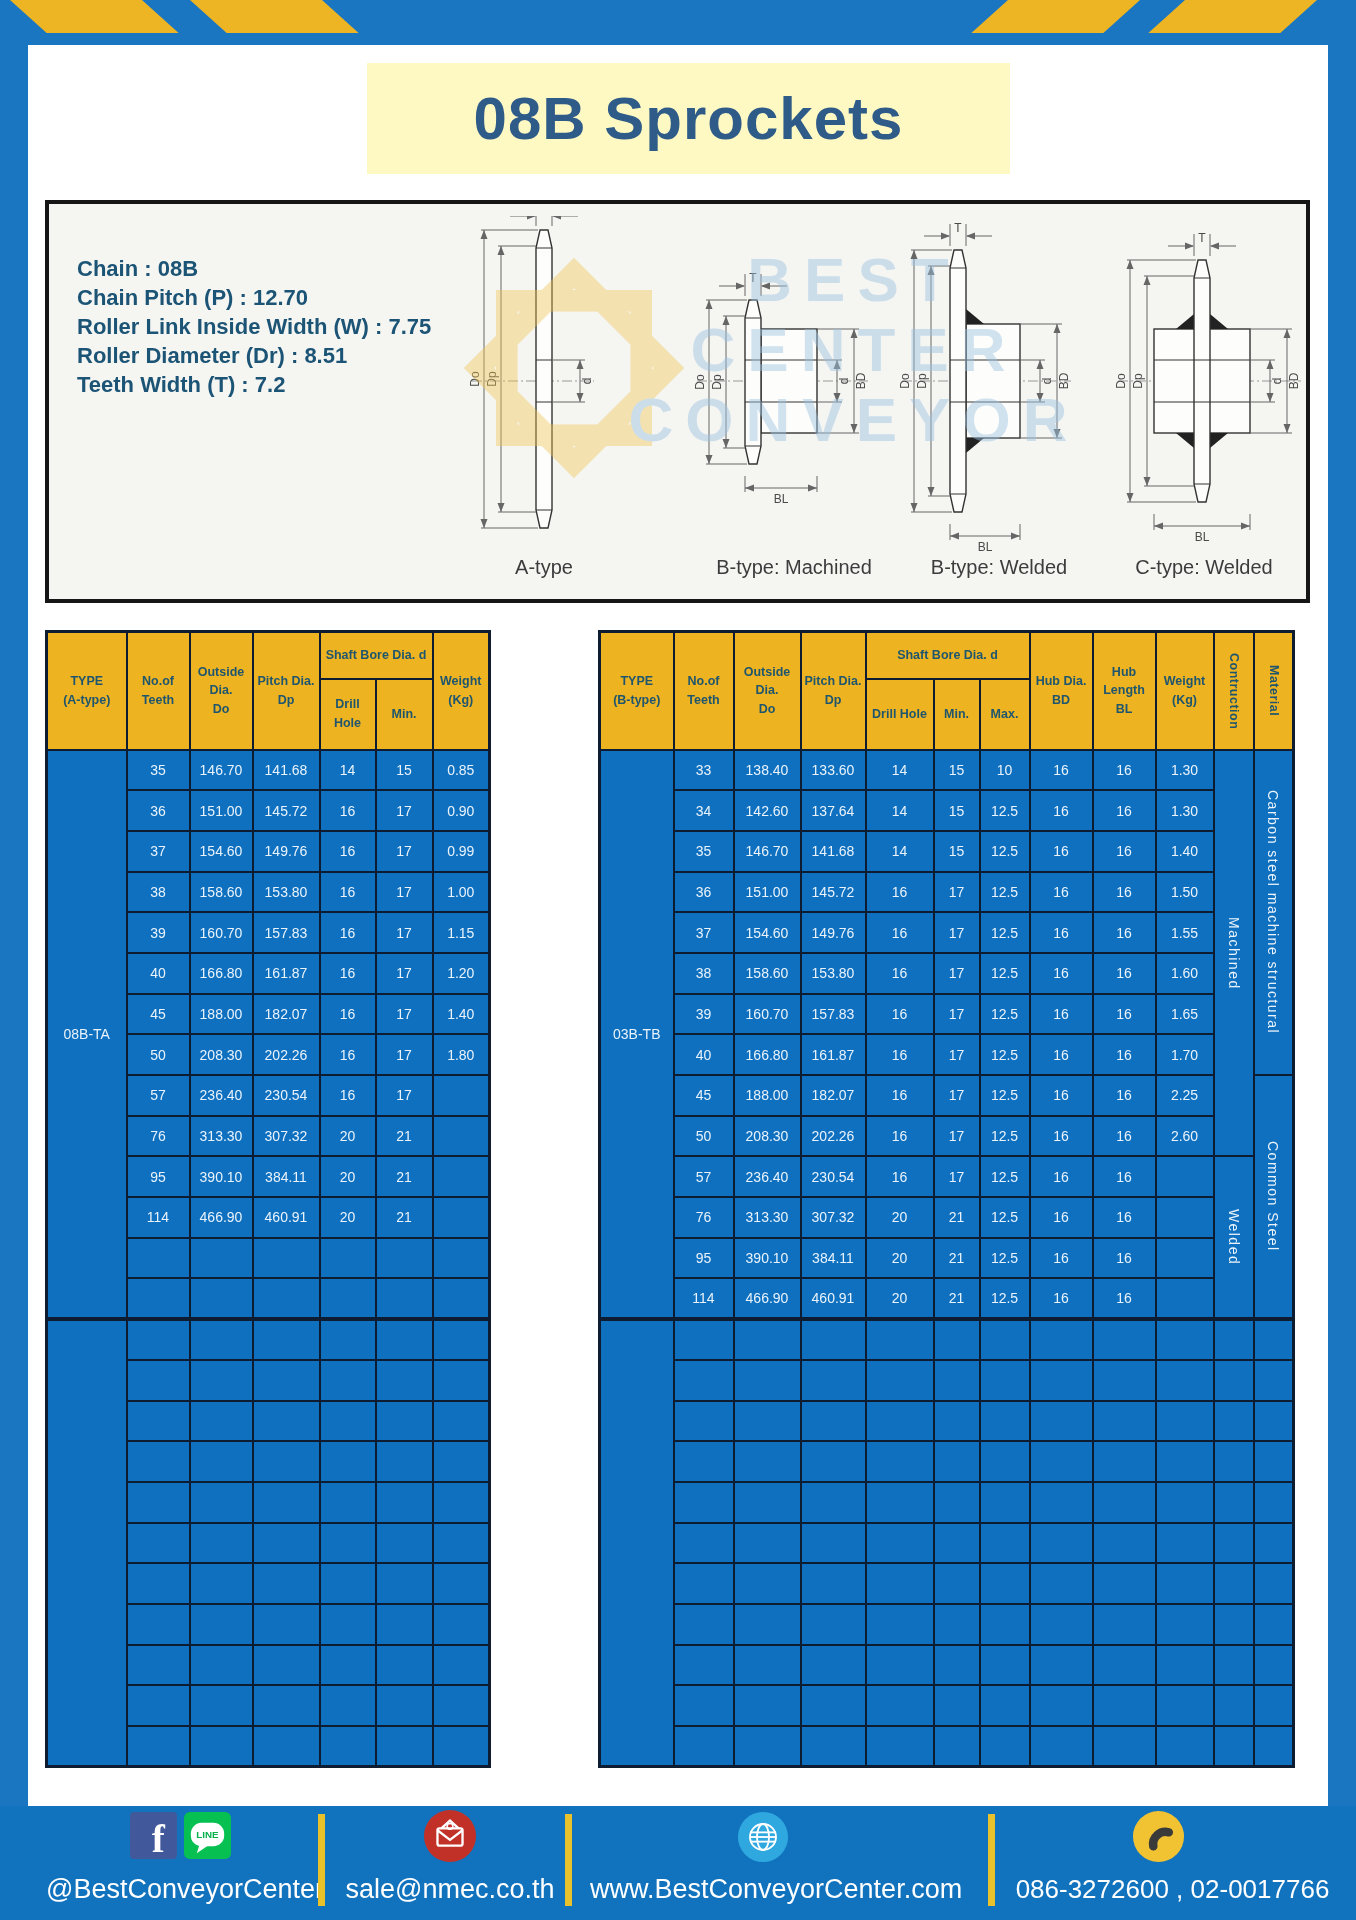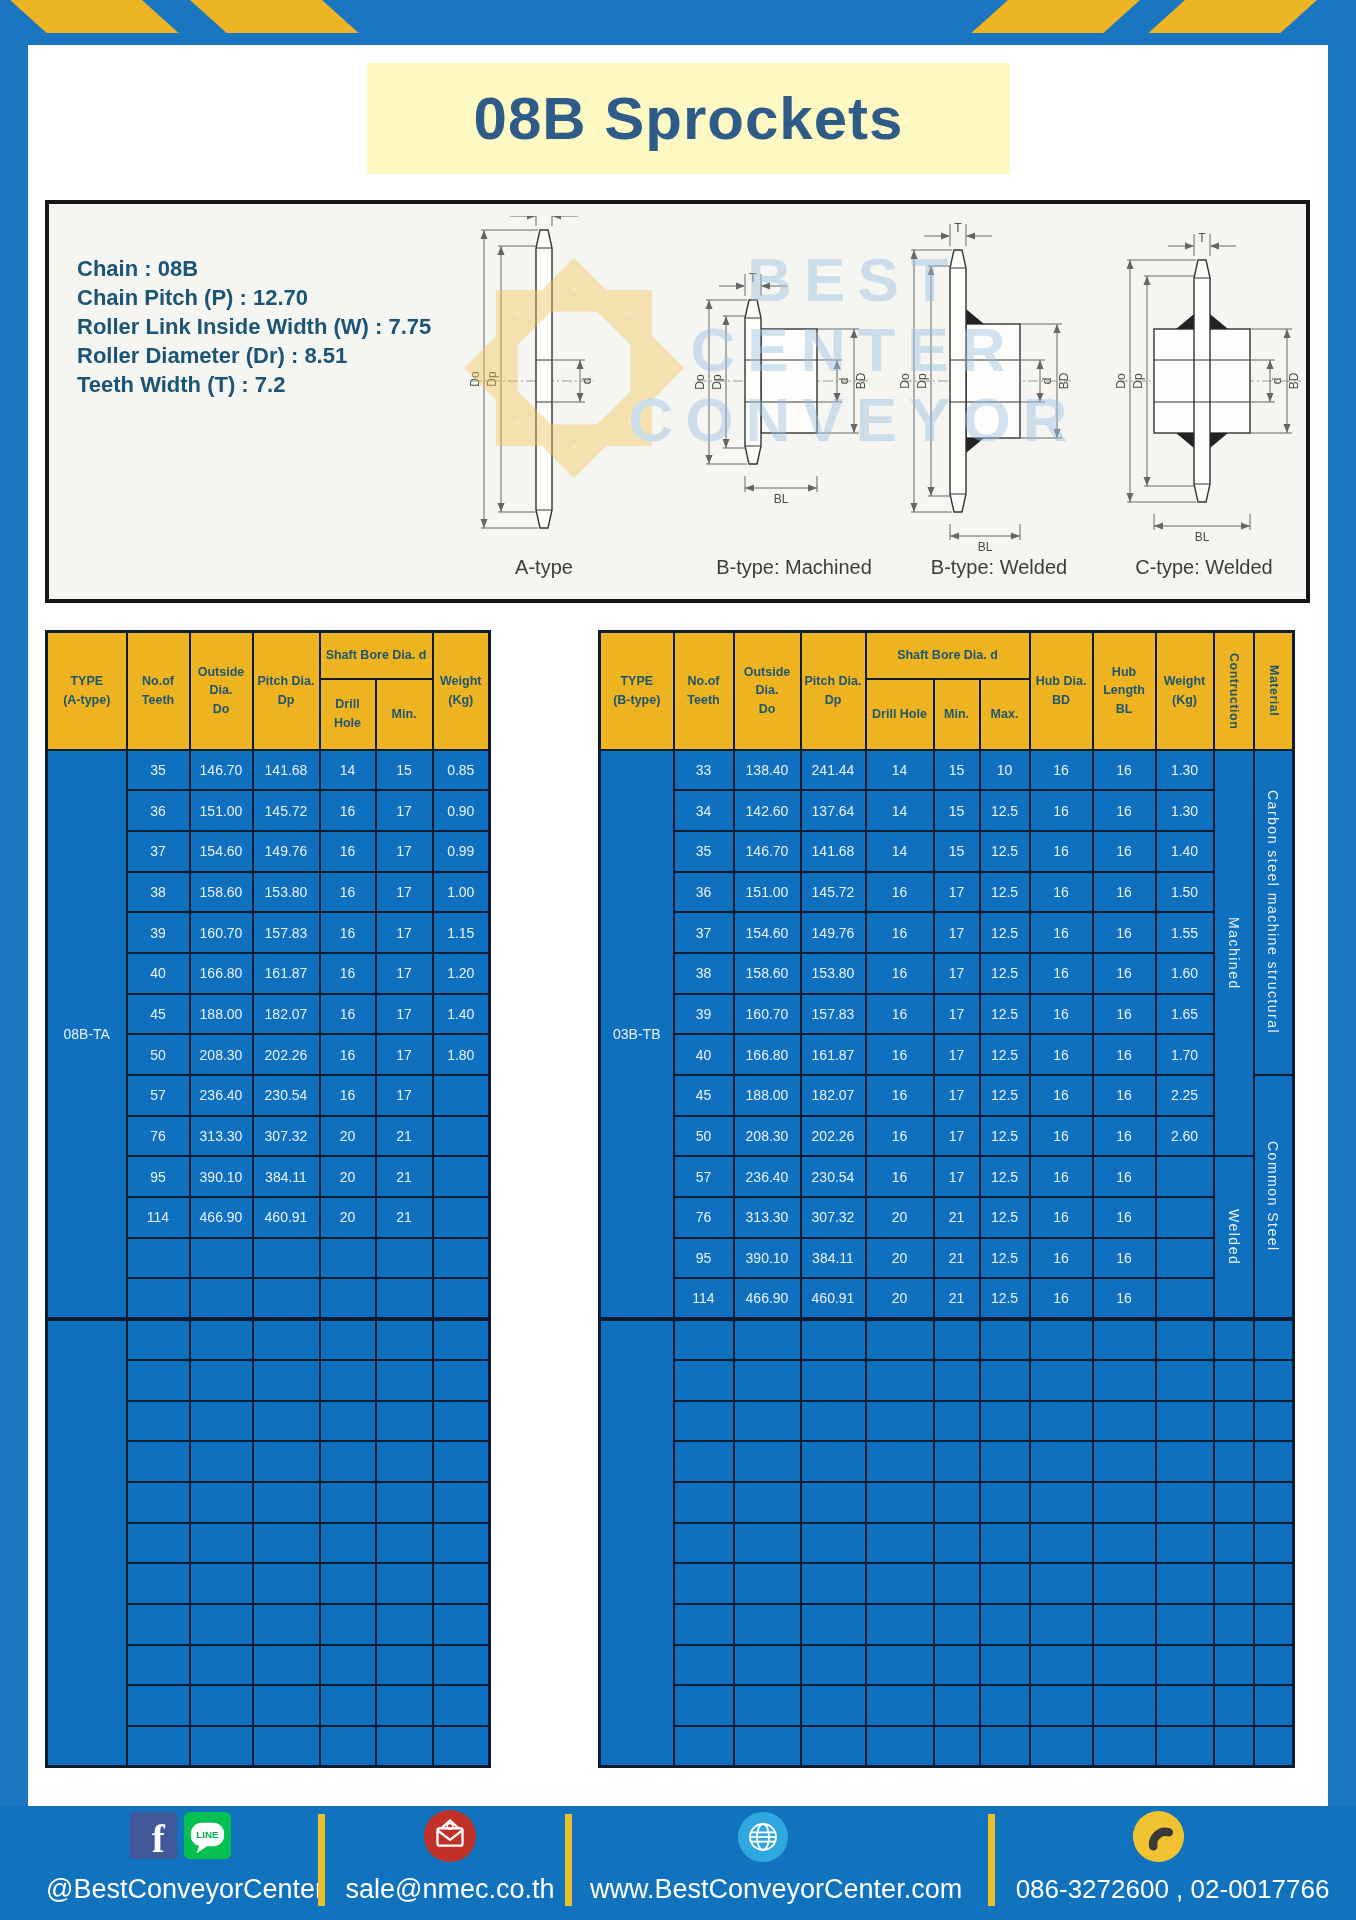--- a/index.html
+++ b/index.html
@@ -544,21 +544,21 @@
         <th>Drill Hole</th>
         <th>Min.</th>
         <th>Max.</th>
       </tr>
     </thead>
     <tbody>
         <tr>
           <td class="type-cell" rowspan="14">03B-TB</td>
           <td>33</td>
           <td>138.40</td>
-          <td>241.44</td>
+          <td>133.60</td>
           <td>14</td>
           <td>15</td>
           <td>10</td>
           <td>16</td>
           <td>16</td>
           <td>1.30</td>
           <td class="vert-data" rowspan="10">Machined</td>
           <td class="vert-data" rowspan="8">Carbon steel  machine structural</td>
         </tr>
         <tr>

